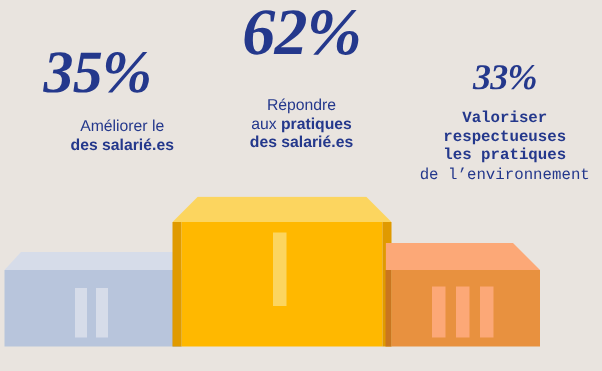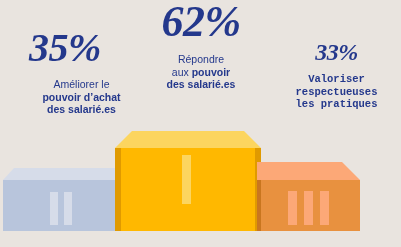--- a/index.html
+++ b/index.html
@@ -29,21 +29,21 @@
     color:#24388C;
   }
   .cap .b{font-weight:700;}
 
   #block-left{left:0;top:28px;width:130px;}
   #block-left .pct{font-size:40px;}
   #block-left .cap{margin-top:10px;margin-left:33px;}
 
   #block-center{left:118px;top:0px;width:166px;}
   #block-center .pct{font-size:44px;}
-  #block-center .cap{margin-top:9px;}
+  #block-center .cap{margin-top:20px;}
 
   #block-right{left:272px;top:40px;width:129px;}
   #block-right .pct{font-size:24px;}
   #block-right .cap{margin-top:9px;font-family:Liberation Mono, monospace;}
 
   
   #podiums{position:absolute;left:0;top:125px;width:401px;height:122px;}
   .podium{position:absolute;}
   .face{position:absolute;}
   .stripe{position:absolute;}
@@ -84,40 +84,40 @@
 </style>
 </head>
 <body>
 
 <div id="stage">
 
   <div class="block" id="block-left">
     <div class="pct">35%</div>
     <div class="cap">
       <div>Améliorer le</div>
-      <div class="b">pouvoir d’achat</div>
       <div class="b">des salarié.es</div>
     </div>
   </div>
 
   <div class="block" id="block-center">
     <div class="pct">62%</div>
     <div class="cap">
       <div>Répondre</div>
-      <div><span>aux </span><span class="b">pouvoir</span></div>
+      <div><span>aux </span><span class="b">pratiques</span></div>
       <div class="b">des salarié.es</div>
     </div>
   </div>
 
   <div class="block" id="block-right">
     <div class="pct">33%</div>
     <div class="cap">
       <div class="b">Valoriser</div>
       <div class="b">respectueuses</div>
       <div class="b">les pratiques</div>
+      <div>de l’environnement</div>
     </div>
   </div>
 
   <div id="podiums">
 
     <div class="podium" id="podium-left">
       <div class="face top"></div>
       <div class="face front"></div>
       <div class="face side"></div>
       <div class="stripe" style="left:47px;"></div>

